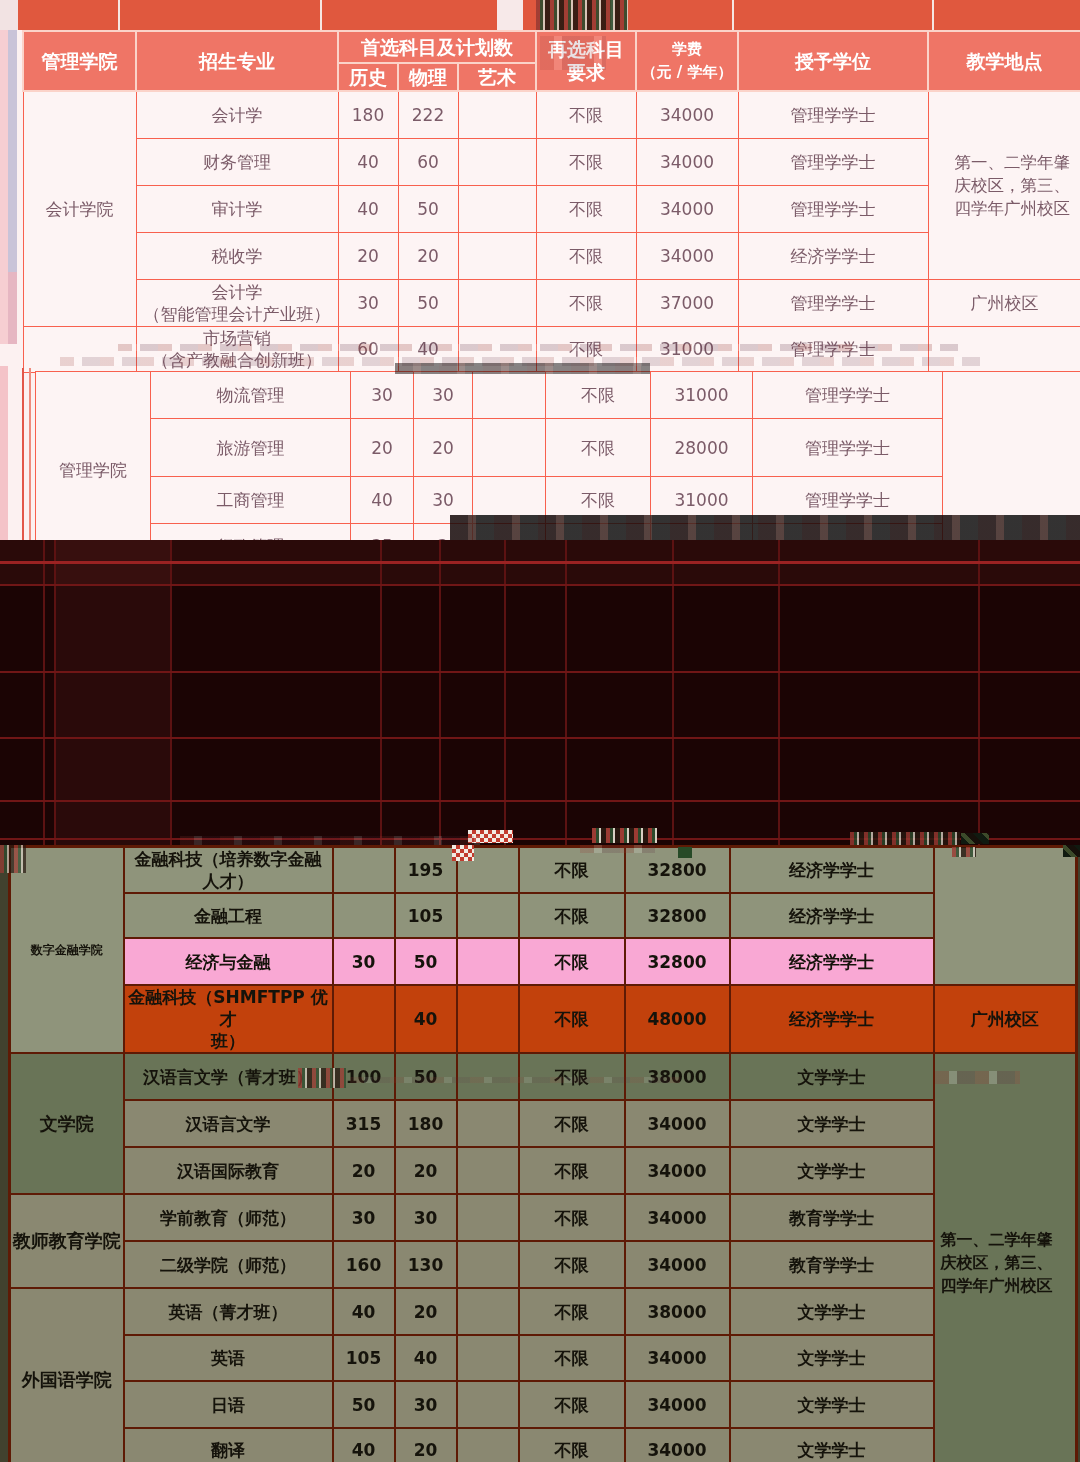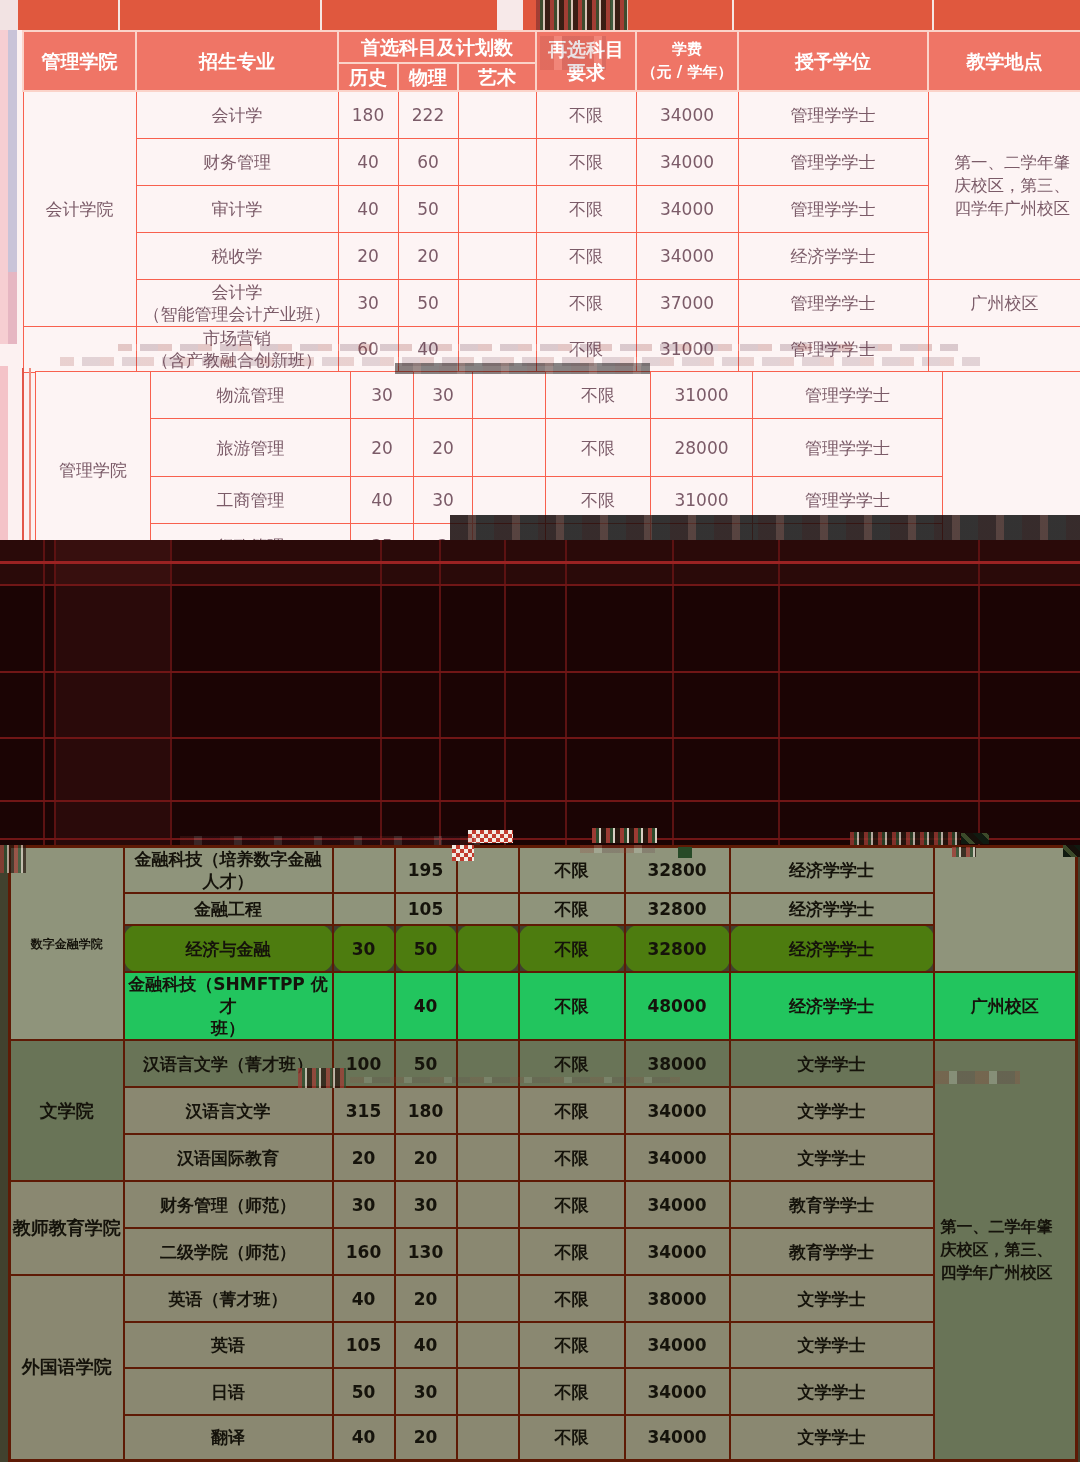--- a/index.html
+++ b/index.html
@@ -22,22 +22,22 @@
   .dark-band{position:absolute;left:0;top:540px;width:1080px;height:305px;background:#1b0404;overflow:hidden;}
   .vl{position:absolute;top:0;width:2px;height:305px;background:#5c1212;}
   .hl{position:absolute;left:0;width:1080px;height:2px;background:#701616;}
 
   
   .sec-bot{position:absolute;left:0;top:845px;width:1080px;height:617px;overflow:hidden;background:#41412e;}
   .tbot{border:3px solid #5e1a05;}
   .tbot td{border:2.5px solid #5e1a05;color:#15130b;font-weight:bold;font-size:17px;
            text-align:center;padding:0;vertical-align:middle;line-height:22px;}
   .tbot tr.bl > td{background:#8f947b;}
-  .tbot tr.bd > td{background:#4d7c0f;border-radius:14px;}
-  .tbot tr.bd2 > td{background:#22c55e;}
+  .tbot tr.bd > td{background:#f9a8d4;}
+  .tbot tr.bd2 > td{background:#c2410c;}
   .tbot tr.bg5 > td{background:#697457;}
   .tbot tr.bm > td{background:#8a8871;margin-left:32px;}
   .tbot td.cg1{background:linear-gradient(180deg,#827452 0%,#6e6044 60%,#655636 100%);font-size:12px;}
   .tbot td.cg2{background:linear-gradient(180deg,#6e6849 0%,#6a6245 100%);font-size:18px;}
   .tbot td.cg3{background:#6f5e42;font-size:18px;}
   .tbot td.cg4{background:#6a5a40;font-size:18px;}
   .tbot td.locE{background:linear-gradient(180deg,#8f947b 0 60%,#78815f 60%);}
   .tbot td.locG{background:#747d60;}
   .tbot td.locM{background:linear-gradient(180deg,#697457 0 47px,#8a8871 47px);
                 text-align:left;padding-left:6px;font-size:16px;line-height:23px;}
@@ -277,21 +277,21 @@
         <td class="pre">金融科技（培养数字金融
 人才）</td>
         <td></td>
         <td>195</td>
         <td></td>
         <td>不限</td>
         <td>32800</td>
         <td>经济学学士</td>
         <td class="locE" rowspan="3"></td>
       </tr>
-      <tr class="bl" style="height:32px">
+      <tr class="bl" style="height:45px">
         <td>金融工程</td>
         <td></td>
         <td>105</td>
         <td></td>
         <td>不限</td>
         <td>32800</td>
         <td>经济学学士</td>
       </tr>
       <tr class="bd" style="height:47px">
         <td>经济与金融</td>
@@ -339,21 +339,21 @@
         <td>汉语国际教育</td>
         <td>20</td>
         <td>20</td>
         <td></td>
         <td>不限</td>
         <td>34000</td>
         <td>文学学士</td>
       </tr>
       <tr class="bm" style="height:47px">
         <td class="cg3" rowspan="2">教师教育学院</td>
-        <td>财务管理（师范）</td>
+        <td>学前教育（师范）</td>
         <td>30</td>
         <td>30</td>
         <td></td>
         <td>不限</td>
         <td>34000</td>
         <td>教育学学士</td>
       </tr>
       <tr class="bm" style="height:47px">
         <td>二级学院（师范）</td>
         <td>160</td>

